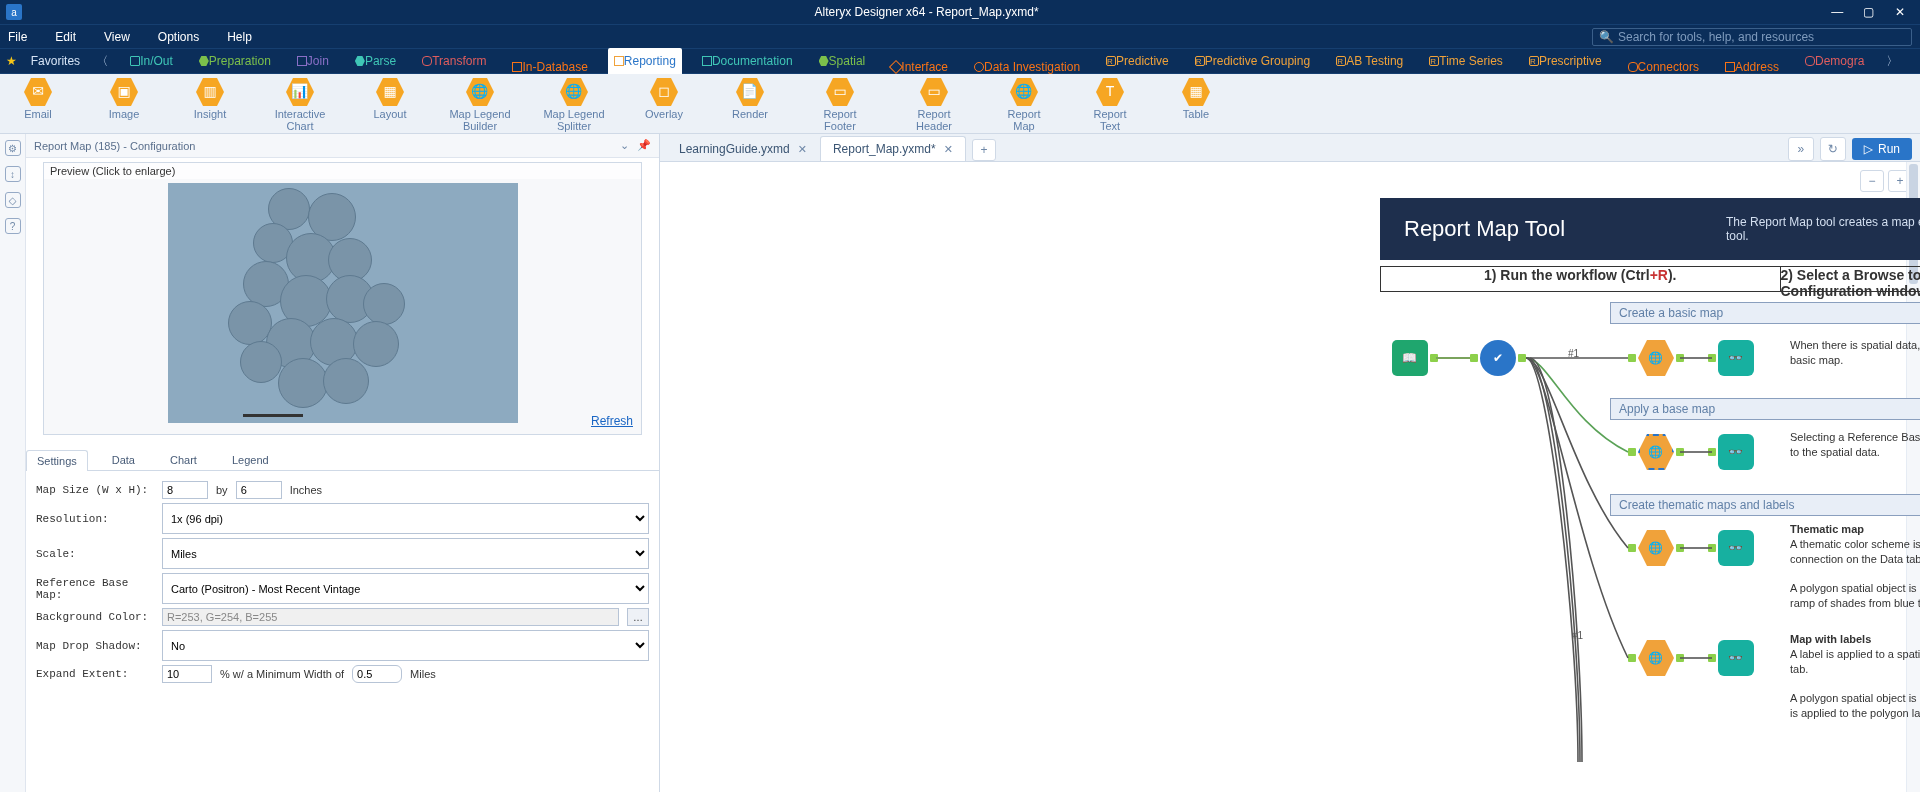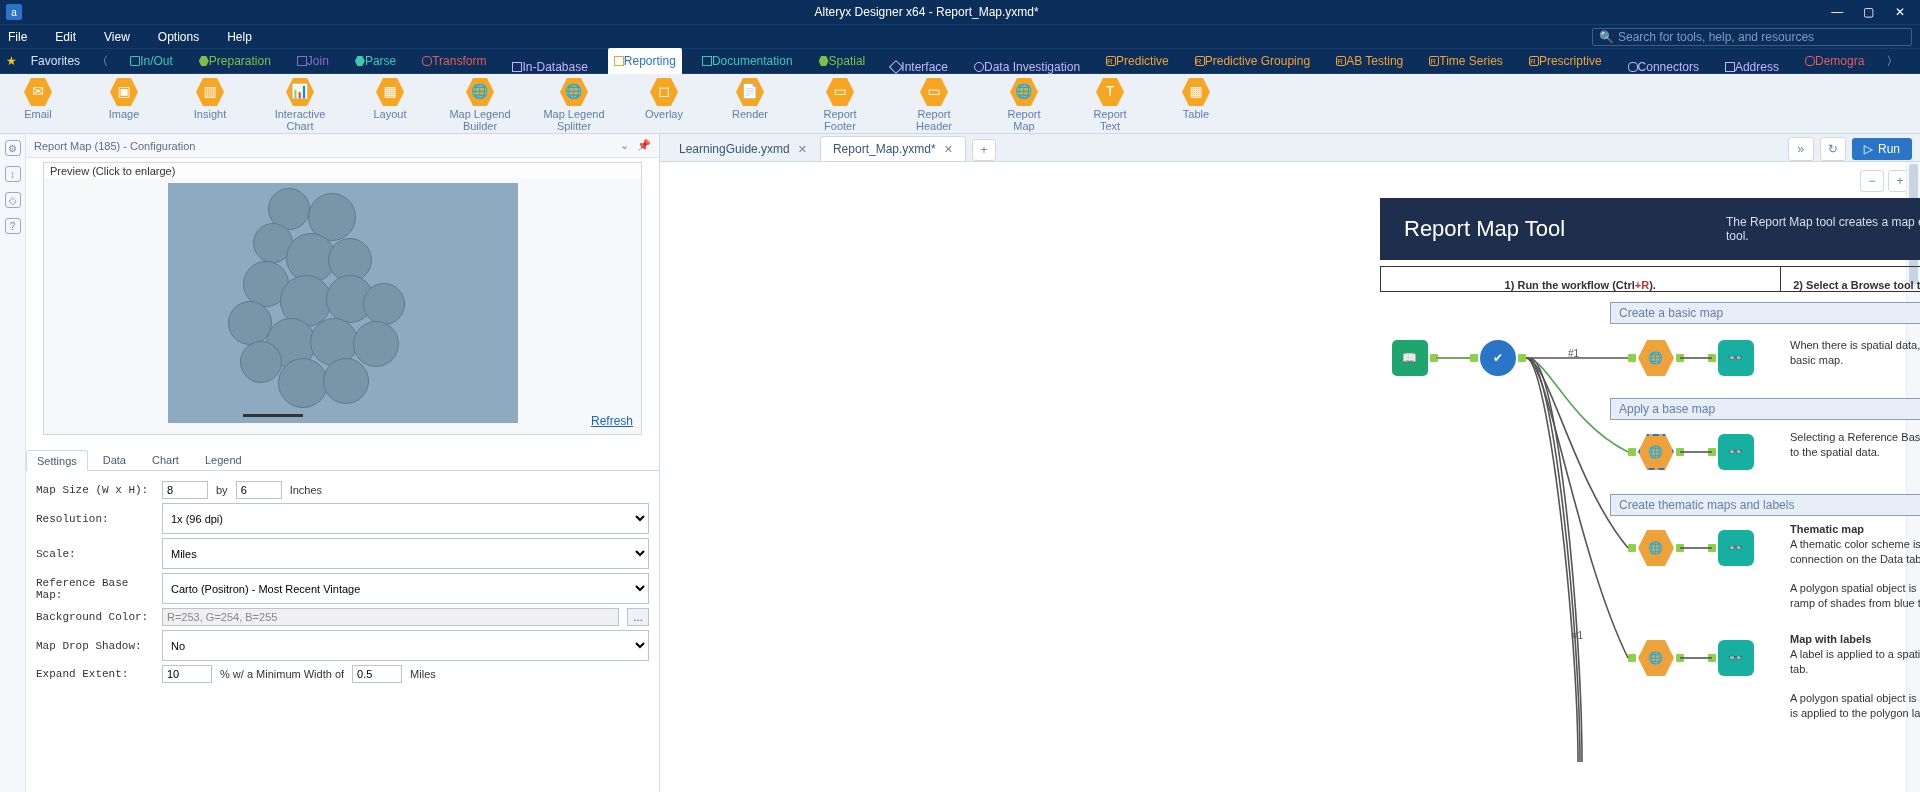--- a/index.html
+++ b/index.html
@@ -31,21 +31,21 @@
 .shape.folder{width:12px;height:10px;border:1px solid currentColor;border-radius:1px;}
 .shape.hex{width:10px;height:10px; background:currentColor; clip-path: polygon(25% 0,75% 0,100% 50%,75% 100%,25% 100%,0 50%);}
 .shape.square{width:10px;height:10px;border:1px solid currentColor;}
 .shape.round{width:8px;height:12px;border:1px solid currentColor;border-radius:4px;}
 .shape.doc{width:9px;height:11px;border:1px solid currentColor;}
 .shape.diamond{width:10px;height:10px;border:1px solid currentColor;transform:rotate(45deg);}
 .shape.circle{width:10px;height:10px;border:1px solid currentColor;border-radius:50%;}
 .shape.r{width:12px;height:12px;border:1px solid currentColor;border-radius:2px;display:flex;align-items:center;justify-content:center;font-size:8px;}
 .shape.stretch{width:14px;height:8px;border:1px solid currentColor;border-radius:4px;}
 
-.c-teal{color:#3fc6b6;} .c-green{color:#7cc04b;} .c-purple{color:#8a6fc7;} .c-red{color:#e05d5d;} .c-blue{color:#c4b5fd;margin-top:11px;} .c-orange{color:#f0a23a;}
+.c-teal{color:#3fc6b6;} .c-green{color:#7cc04b;} .c-purple{color:#8a6fc7;} .c-red{color:#e05d5d;} .c-blue{color:#f97316;margin-top:11px;} .c-orange{color:#f0a23a;}
 
 
 .ribbon { height:60px; background:#ecf1f7; display:flex; align-items:flex-start; padding:4px 10px; gap:30px; border-bottom:1px solid #cfd9e6;}
 .ribbon .tool { display:flex; flex-direction:column; align-items:center; width:56px; gap:2px; font-size:11px; color:#5e7ea8; text-align:center; line-height:1.1;}
 .ribbon .tool .ticon{width:28px;height:28px;background:#f6a623;border-radius:4px;display:flex;align-items:center;justify-content:center;color:#fff;font-size:14px;border-radius:4px; clip-path: polygon(25% 0,75% 0,100% 50%,75% 100%,25% 100%,0 50%);}
 .ribbon .tool.wide{width:64px;}
 
 
 .main { display:flex; height: calc(792px - 24px - 24px - 26px - 60px); }
 .sidebar-left { width: 26px; background:#f5f7fa; border-right:1px solid #dfe5ee; display:flex; flex-direction:column; align-items:center; padding-top:6px; gap:10px; color:#6f88a8;}
@@ -55,21 +55,21 @@
 .config-header{height:24px; background:#f5f7fa; border-bottom:1px solid #dfe5ee; display:flex; align-items:center; padding:0 8px; color:#5a6f8c; font-size:11px;}
 .config-header .hdr-btns{margin-left:auto; display:flex; gap:8px; color:#6f88a8;}
 
 .preview-box{border:1px solid #cfd9e6; margin:4px 17px; }
 .preview-title{font-size:11px; padding:2px 6px; color:#333; background:#fdfdfe;}
 .preview-canvas{height:255px;background:#f7f8fa; display:flex; align-items:flex-start; justify-content:center; position:relative;}
 .map-mini{width:350px;height:240px;background:#8daac0; margin-top:4px; position:relative;}
 .bubble{position:absolute;border-radius:50%;background:#7a94a8;border:1px solid #5e7a90;}
 .refresh{position:absolute; right:8px; bottom:6px; color:#1a66c4; text-decoration:underline; font-size:12px;}
 
-.conf-tabs{display:flex; gap:4px; border-bottom:1px solid #cfd9e6; margin-top:10px;}
+.conf-tabs{display:flex; gap:13px; border-bottom:1px solid #cfd9e6; margin-top:10px;}
 .conf-tabs .ctab{padding:4px 10px; font-size:11px; color:#475b77; border:1px solid transparent; border-bottom:none; cursor:default;}
 .conf-tabs .ctab.active{border-color:#cfd9e6; background:#fff; border-radius:3px 3px 0 0; position:relative; top:1px;}
 .form{padding:6px 10px;}
 .form-row{display:flex; align-items:center; gap:8px; margin:4px 0; font-size:11px;}
 .form-row label{width:118px; color:#333;font-family:Liberation Mono, monospace;}
 .form-row input[type=text]{border:1px solid #b7c4d6; padding:1px 4px; font-size:11px; height:18px;}
 .form-row select{border:1px solid #b7c4d6; padding:1px 4px; font-size:11px; height:31px; background:#fff; flex:1;}
 .form-row .wide{flex:1;}
 .form-row .unit{color:#333;}
 .color-btn{width:22px;height:18px;border:1px solid #b7c4d6;background:#eef1f6;display:flex;align-items:center;justify-content:center;font-size:10px;}
@@ -89,21 +89,21 @@
 .canvas{flex:1; background:#fff; position:relative; overflow:hidden;}
 .canvas .zoom{position:absolute; top:8px; right:8px; display:flex; gap:4px;}
 .canvas .zoom .zb{width:24px;height:22px;border:1px solid #cfd9e6;display:flex;align-items:center;justify-content:center;color:#6f88a8;border-radius:3px;background:#fff;}
 .canvas .vscroll{position:absolute;right:0;top:0;bottom:0;width:14px;background:#f5f7fa;border-left:1px solid #e6ecf4;}
 .canvas .vscroll .thumb{position:absolute;left:2px;right:2px;top:2px;height:120px;background:#c9d4e3;border-radius:3px;}
 
 .title-card{position:absolute; left:720px; top:36px; width:800px; height:62px; background:#1e2f4d; color:#fff; display:flex; align-items:center; padding:0 24px;}
 .title-card h1{font-size:22px;font-weight:400;}
 .title-card p{margin-left:auto; width:430px; font-size:12px; color:#d3dff0;}
 .instr{position:absolute; left:720px; top:104px; width:800px; height:26px; display:flex; border:1px solid #333;}
-.instr div{flex:1;display:flex;align-items:flex-end;justify-content:center;font-size:11px;font-weight:bold;border-right:1px solid #333;}
+.instr div{flex:1;display:flex;align-items:flex-start;justify-content:center;font-size:14px;font-weight:bold;border-right:1px solid #333;}
 .instr div:last-child{border-right:none;}
 .red{color:#c83232;}
 
 .section-box{position:absolute; border:1px solid #8a9fbe; background:#e8eef7; padding:3px 8px; color:#6180a7; font-size:12px;}
 
 .flow-tool{position:absolute;width:36px;height:36px;border-radius:5px;display:flex;align-items:center;justify-content:center;color:#fff;}
 .flow-tool.hexshape{clip-path:polygon(25% 0,75% 0,100% 50%,75% 100%,25% 100%,0 50%);}
 .ft-green{background:#1fa66e;}
 .ft-blue{background:#2a75c8;border-radius:50%;}
 .ft-orange{background:#f0a23a;}
@@ -363,21 +363,21 @@
         <div class="color-btn">…</div>
       </div>
       <div class="form-row">
         <label>Map Drop Shadow:</label>
         <select class="wide"><option>No</option></select>
       </div>
       <div class="form-row">
         <label>Expand Extent:</label>
         <input type="text" style="width: 50px;" value="10">
         <span class="unit">% w/ a Minimum Width of</span>
-        <input type="text" style="width: 50px;" value="0.5">
+        <input type="text" style="width: 50px; border-radius: 6px;" value="0.5">
         <span class="unit">Miles</span>
       </div>
     </div>
   </div>
 
   <div class="canvas-wrap">
     <div class="doc-tabs">
       <div class="dtab">
           <span>LearningGuide.yxmd</span>
           <span class="close">✕</span>

